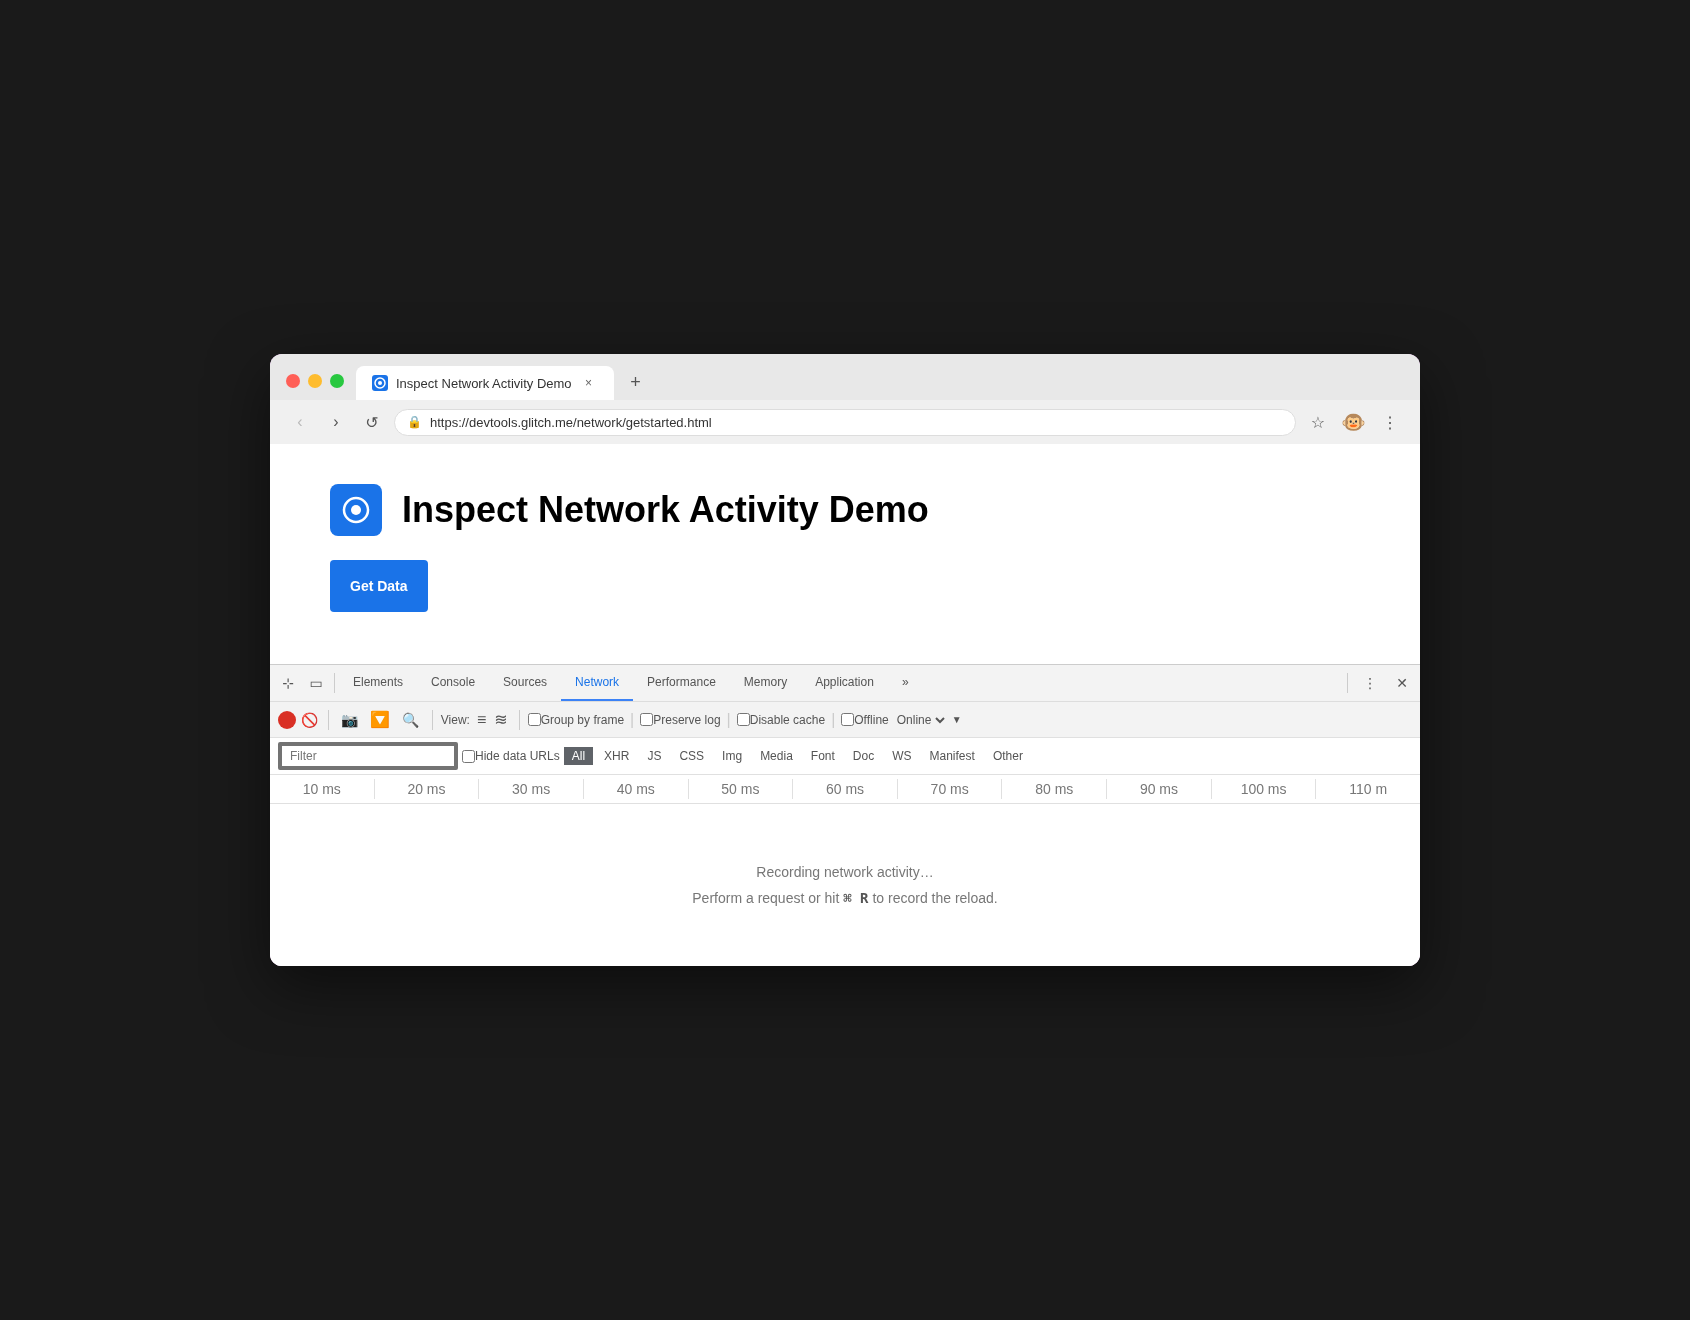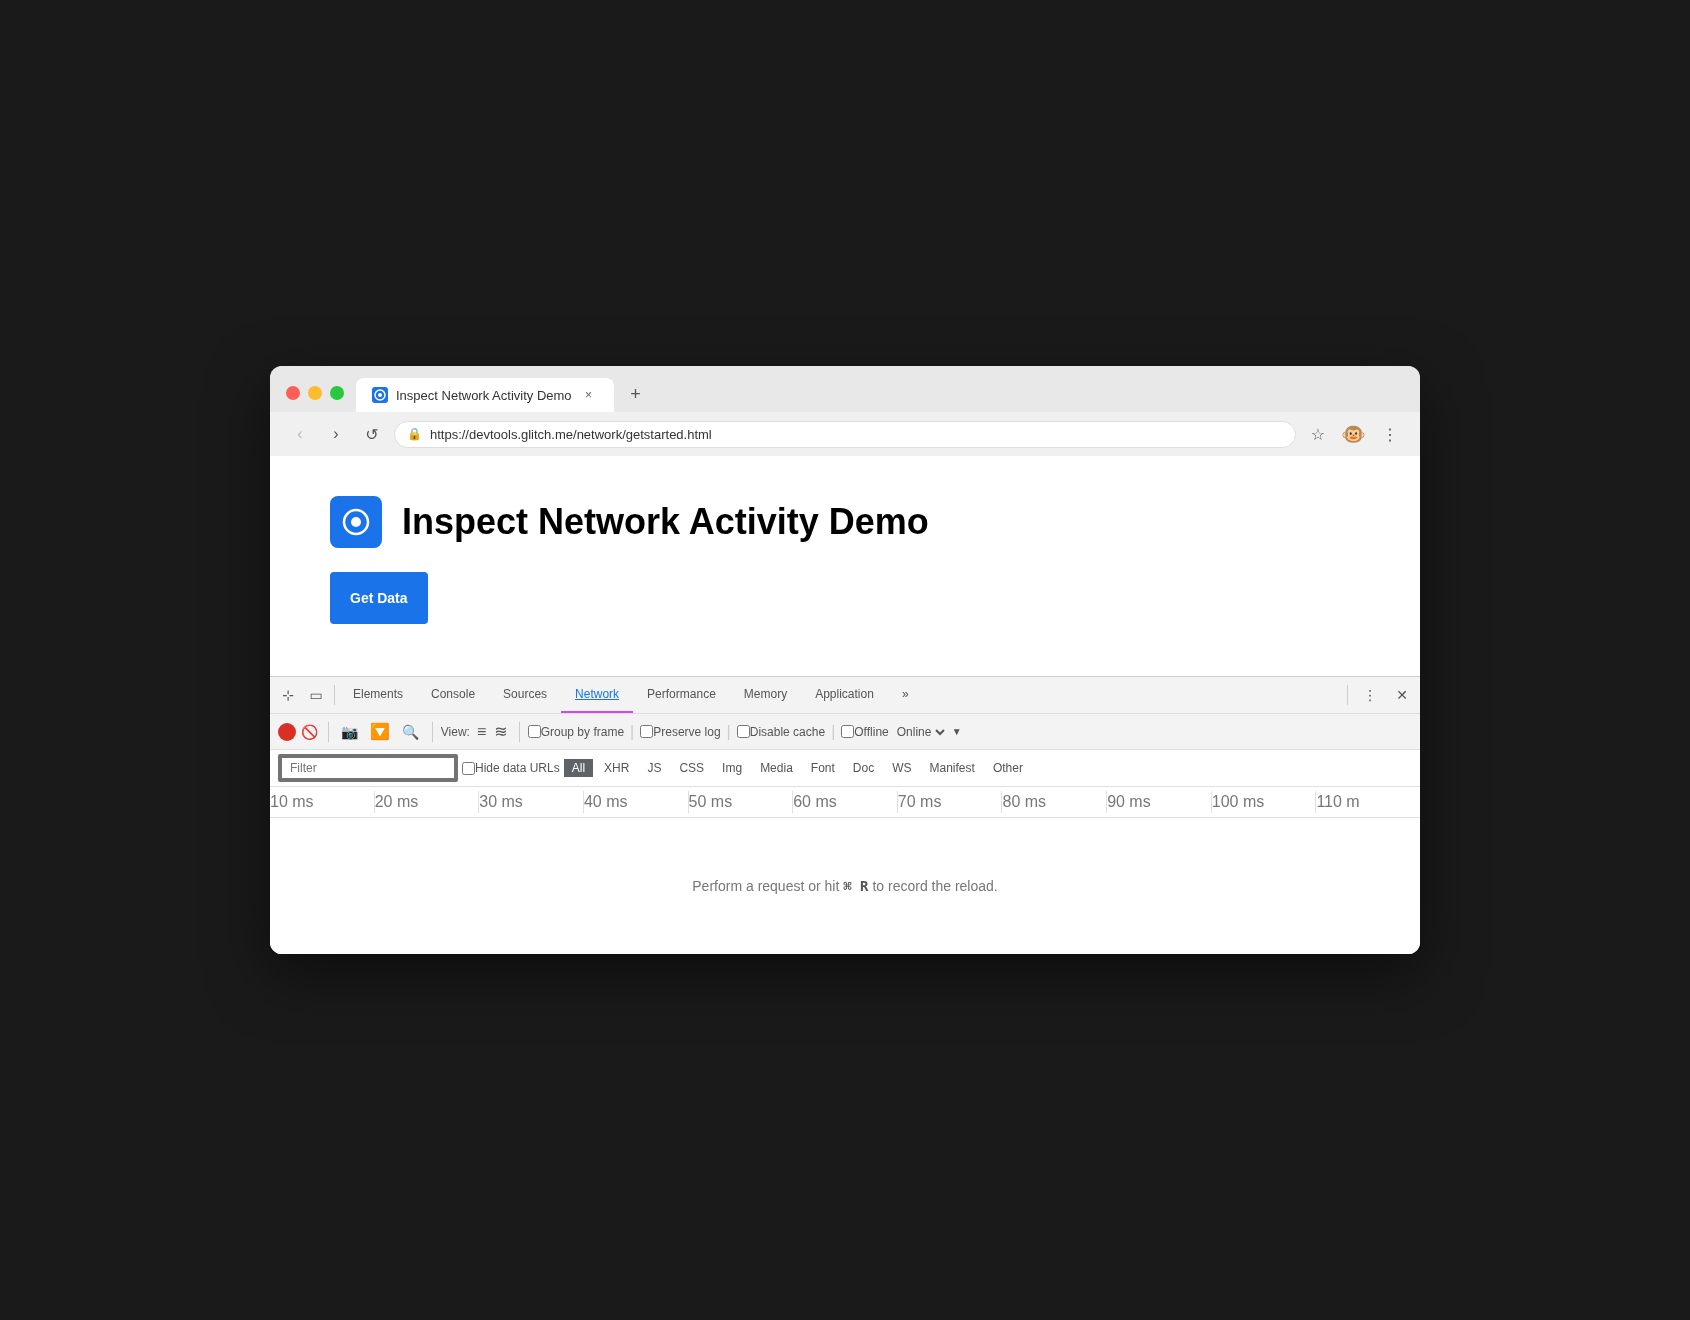--- a/index.html
+++ b/index.html
@@ -229,22 +229,21 @@
     .devtools-tab {
       padding: 10px 14px;
       font-size: 12px;
       color: #555;
       cursor: pointer;
       border-bottom: 2px solid transparent;
       white-space: nowrap;
     }
     .devtools-tab.active {
       color: #1a73e8;
-      border-bottom: 2px solid #d946ef;
-      text-decoration: underline;
+      border-bottom: 2px solid #3b82f6;
     }
     .devtools-tabs-right {
       margin-left: auto;
       display: flex;
       align-items: center;
       gap: 4px;
     }
     
     .network-toolbar {
       display: flex;
@@ -367,21 +366,22 @@
     .timeline-header {
       display: flex;
       align-items: center;
       background: white;
       border-bottom: 1px solid #e0e0e0;
       padding: 4px 0;
       overflow: hidden;
     }
     .timeline-tick {
       flex: 1;
-      font-size: 16px;
+      text-align: center;
+      font-size: 14px;
       color: #777;
       border-left: 1px solid #e0e0e0;
       padding: 2px 0;
     }
     .timeline-tick:first-child { border-left: none; }
     
     .empty-state {
       background: white;
       padding: 60px 20px;
       text-align: center;
@@ -590,18 +590,19 @@
       <div class="timeline-tick">50 ms</div>
       <div class="timeline-tick">60 ms</div>
       <div class="timeline-tick">70 ms</div>
       <div class="timeline-tick">80 ms</div>
       <div class="timeline-tick">90 ms</div>
       <div class="timeline-tick">100 ms</div>
       <div class="timeline-tick">110 m</div>
     </div>
 
     <div class="empty-state">
+      <p class="empty-state-primary">Recording network activity…</p>
       <p class="empty-state-secondary">
         <span>Perform a request or hit </span><span class="kbd">⌘ R</span><span> to record the reload.</span>
       </p>
     </div>
   </div>
 </div>
 
 </body></html>

